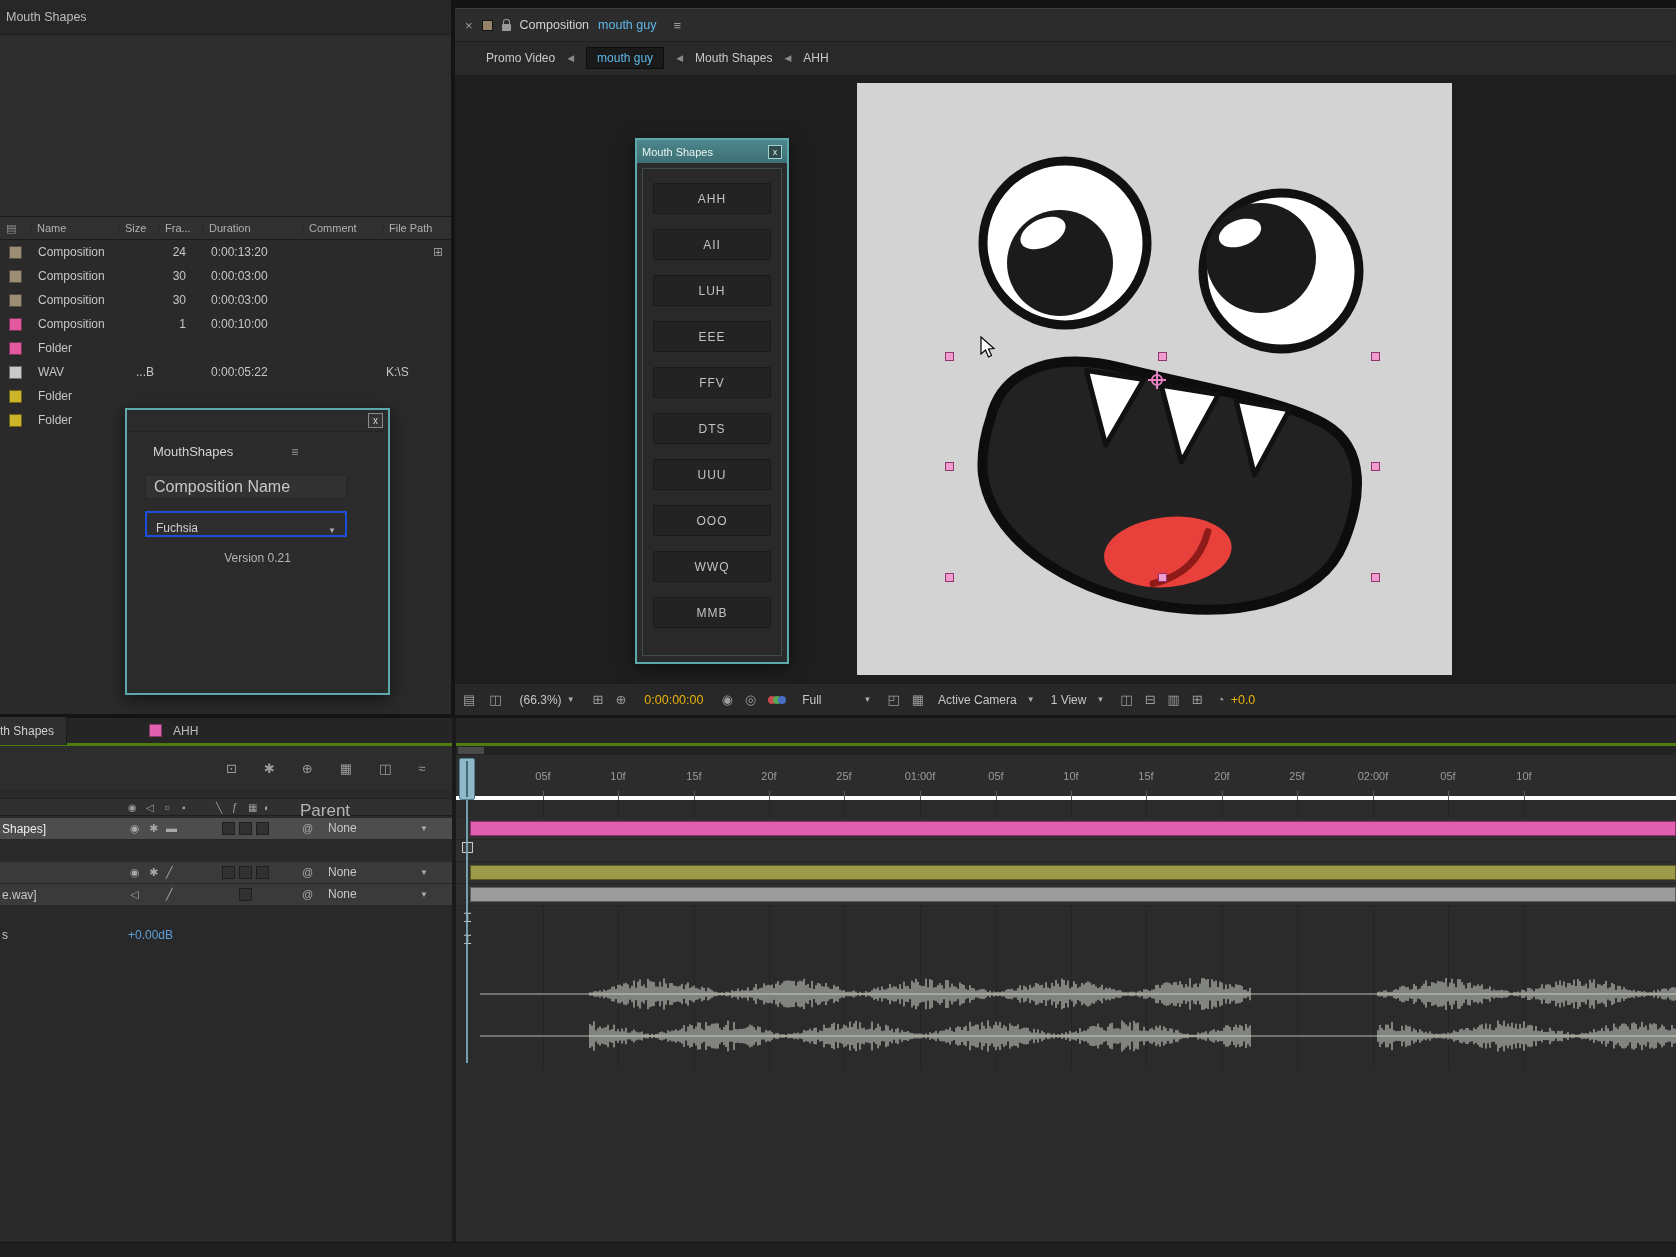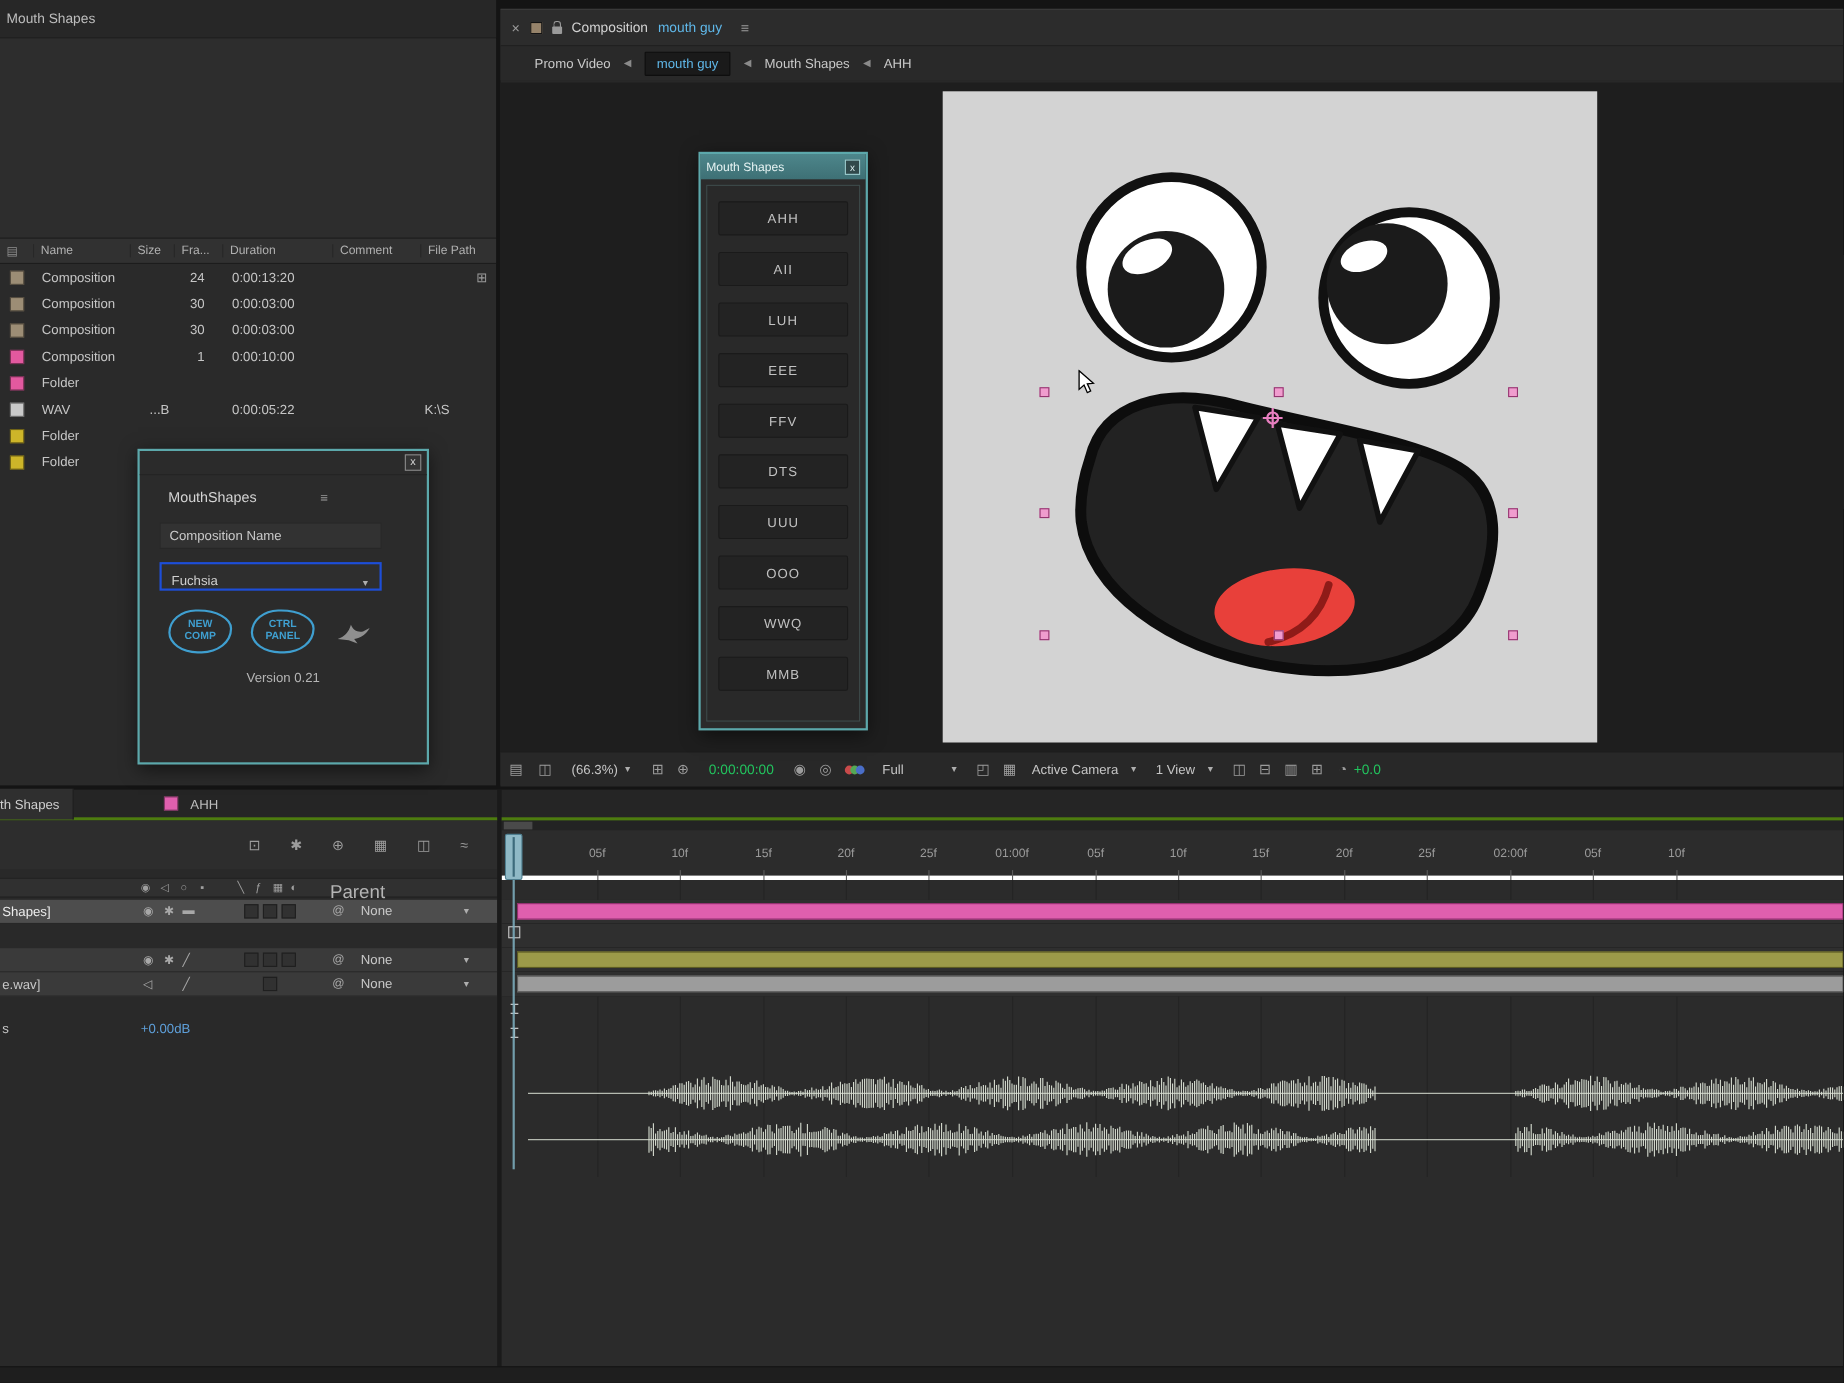--- a/index.html
+++ b/index.html
@@ -32,21 +32,21 @@
 
   
   #script-win{position:absolute;left:125px;top:408px;width:265px;height:287px;background:#2b2b2b;
       border:2px solid #5ca8ab;box-shadow:0 4px 16px rgba(0,0,0,.55);z-index:5}
   .win-topbar{height:22px;position:relative;border-bottom:1px solid #242424}
   .win-close{position:absolute;right:5px;top:3px;width:15px;height:15px;border:1px solid #8a8a8a;
       color:#d2d2d2;font-size:10px;line-height:13px;text-align:center;background:#343434;cursor:default}
   .sp-title{display:flex;align-items:center;margin:12px 0 0 26px;font-size:13px;color:#d4d4d4}
   .sp-title .icon{margin-left:58px;font-size:12px}
   .sp-section{margin:16px 0 0 18px;width:202px;height:24px;background:#323232;border:1px solid #272727;
-      display:flex;align-items:center;padding-left:8px;font-size:12px;color:#c9c9c9}
+      display:flex;align-items:center;padding-left:8px;font-size:16px;color:#c9c9c9}
   .sp-dropdown{margin:12px 0 0 18px;width:202px;height:26px;background:#2e2e2e;border:2px solid #1d4ed8;
       display:flex;align-items:flex-end;justify-content:space-between;padding:0 9px;color:#d0d0d0}
   .sp-icons{display:flex;align-items:center;gap:17px;margin:16px 0 0 26px;height:42px}
   .doodle{width:58px;height:40px;border:2px solid #3f9fd0;color:#3f9fd0;font-weight:bold;font-size:9.5px;
       text-align:center;display:flex;flex-direction:column;justify-content:center;line-height:1.15;
       border-radius:45% 55% 50% 48%/55% 45% 58% 50%}
   .sp-version{text-align:center;margin-top:14px;color:#b5b5b5;font-size:12px}
 
   
   #comp{position:absolute;left:455px;top:8px;width:1221px;height:706px;background:#282828;
@@ -63,21 +63,21 @@
   .comp-crumbs{height:31px;display:flex;align-items:center;gap:12px;padding-left:31px;background:#292929}
   .crumb{color:#c9c9c9}
   .sep{color:#8a8a8a;font-size:9px}
   .crumb-box{background:#1a1a1a;border:1px solid #0e0e0e;color:#5fb7e8;padding:3px 10px;border-radius:1px}
   .viewer{position:absolute;left:0;top:66px;width:1221px;height:608px;background:#1e1e1e;overflow:hidden}
   .canvas{position:absolute;left:402px;top:8px;width:595px;height:592px;background:#d3d3d3}
   .handle{position:absolute;width:9px;height:9px;background:#f09cce;border:1px solid #93356f;z-index:3}
   .comp-toolbar{position:absolute;left:0;top:674px;width:100%;height:32px;background:#282828;
       border-top:1px solid #1b1b1b;display:flex;align-items:center;font-size:12px;color:#c6c6c6}
   .tbtxt{color:#c6c6c6}
-  .tc{color:#22c55e;font-size:12.5px}
+  .tc{color:#eab308;font-size:12.5px}
   .rgb-dots{display:inline-flex}
   .rgb-dots i{width:8px;height:8px;border-radius:50%;display:inline-block}
   .rgb-dots .r{background:#c84a4a}
   .rgb-dots .g{background:#55a855;margin-left:-3px}
   .rgb-dots .b{background:#4a6ec8;margin-left:-3px}
   #cursor{position:absolute;left:980px;top:336px;z-index:20}
 
   
   #palette{position:absolute;left:635px;top:138px;width:154px;height:526px;background:#2b2b2b;
       border:2px solid #5ca8ab;box-shadow:0 4px 16px rgba(0,0,0,.5);z-index:6}
@@ -247,35 +247,20 @@
       <span>MouthShapes</span>
       <span class="icon">≡</span>
     </div>
     <div class="sp-section">
       <span>Composition Name</span>
     </div>
     <div class="sp-dropdown">
       <span>Fuchsia</span>
       <span class="dd">▼</span>
     </div>
-    <div class="sp-icons">
-      <span class="doodle">
-        <span>NEW</span>
-        <span>COMP</span>
-      </span>
-      <span class="doodle">
-        <span>CTRL</span>
-        <span>PANEL</span>
-      </span>
-      <span>
-        <svg width="36" height="28" viewBox="0 0 36 28">
-          <path d="M4 22 C10 20 14 16 16 9 C18 14 22 16 27 15 L33 12 C30 18 25 21 19 22 L22 26 L14 23 Z" fill="#8f8f8f"></path>
-        </svg>
-      </span>
-    </div>
     <div class="sp-version">Version 0.21</div>
   </section>
 
   <section id="comp">
     <div class="comp-tabbar">
       <span class="icon">×</span>
       <span class="panel-grip"></span>
       <span class="lock"></span>
       <span class="tab-title">Composition</span>
       <span class="tab-comp">mouth guy</span>

